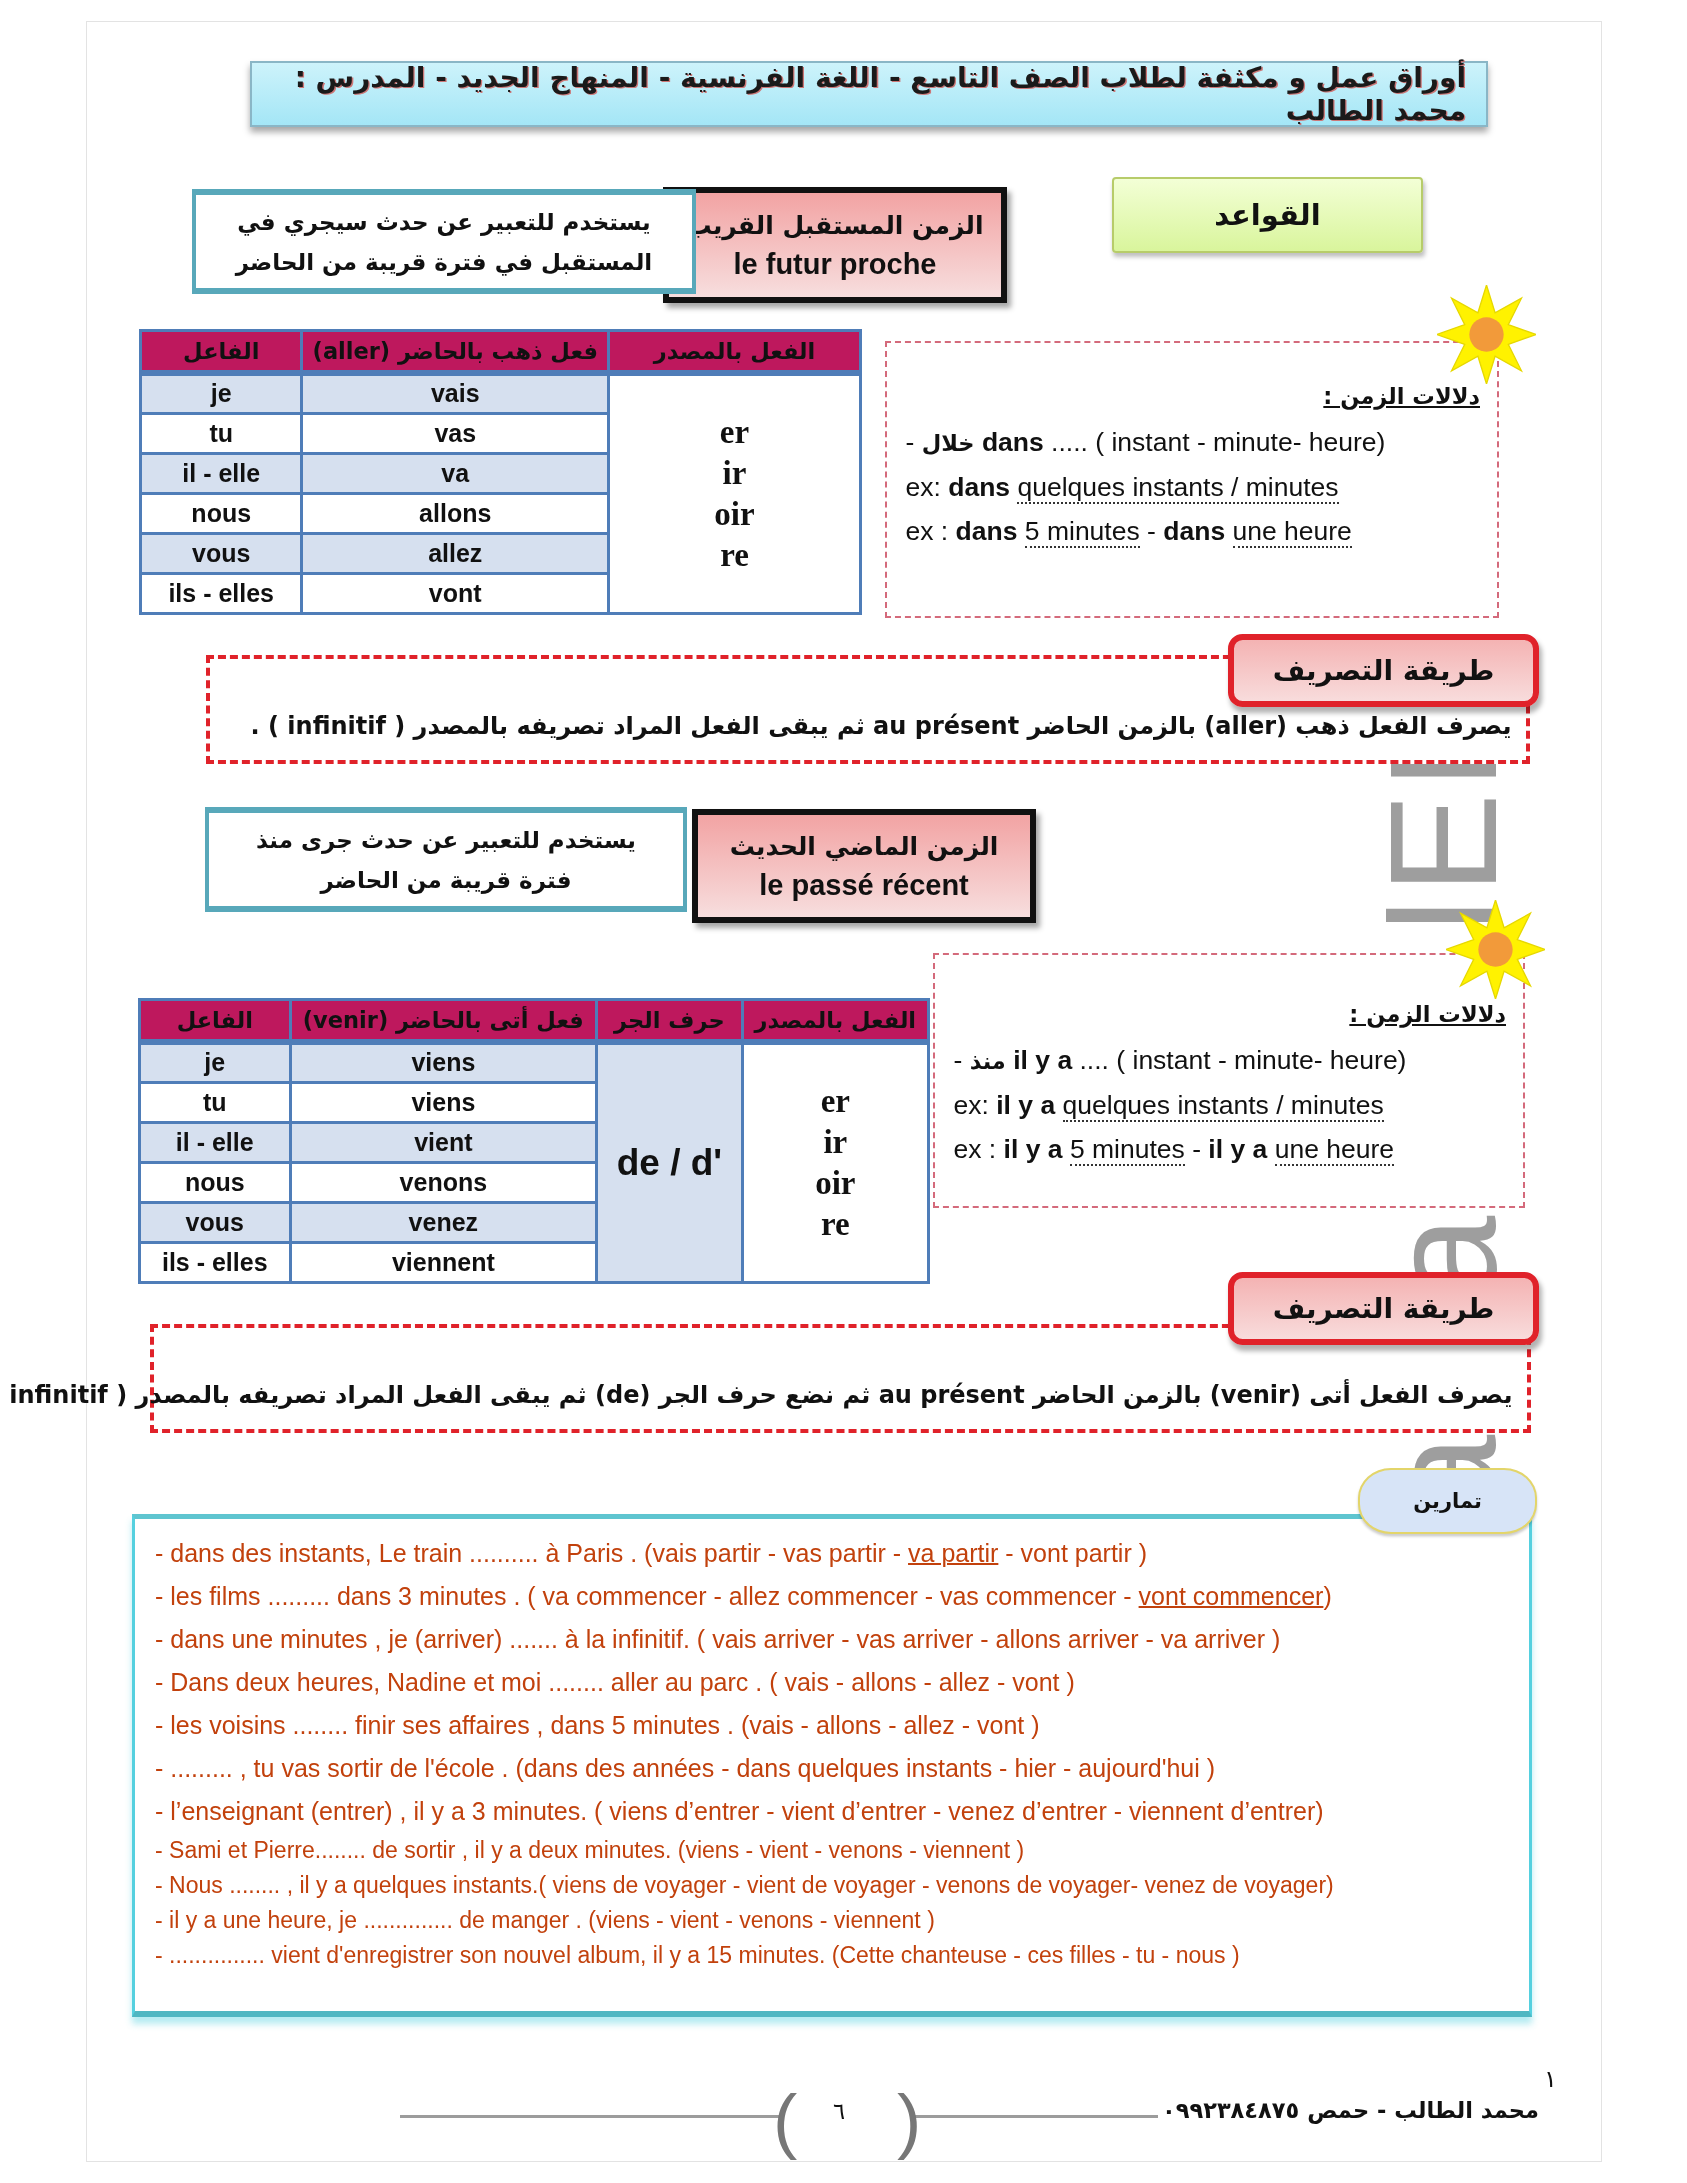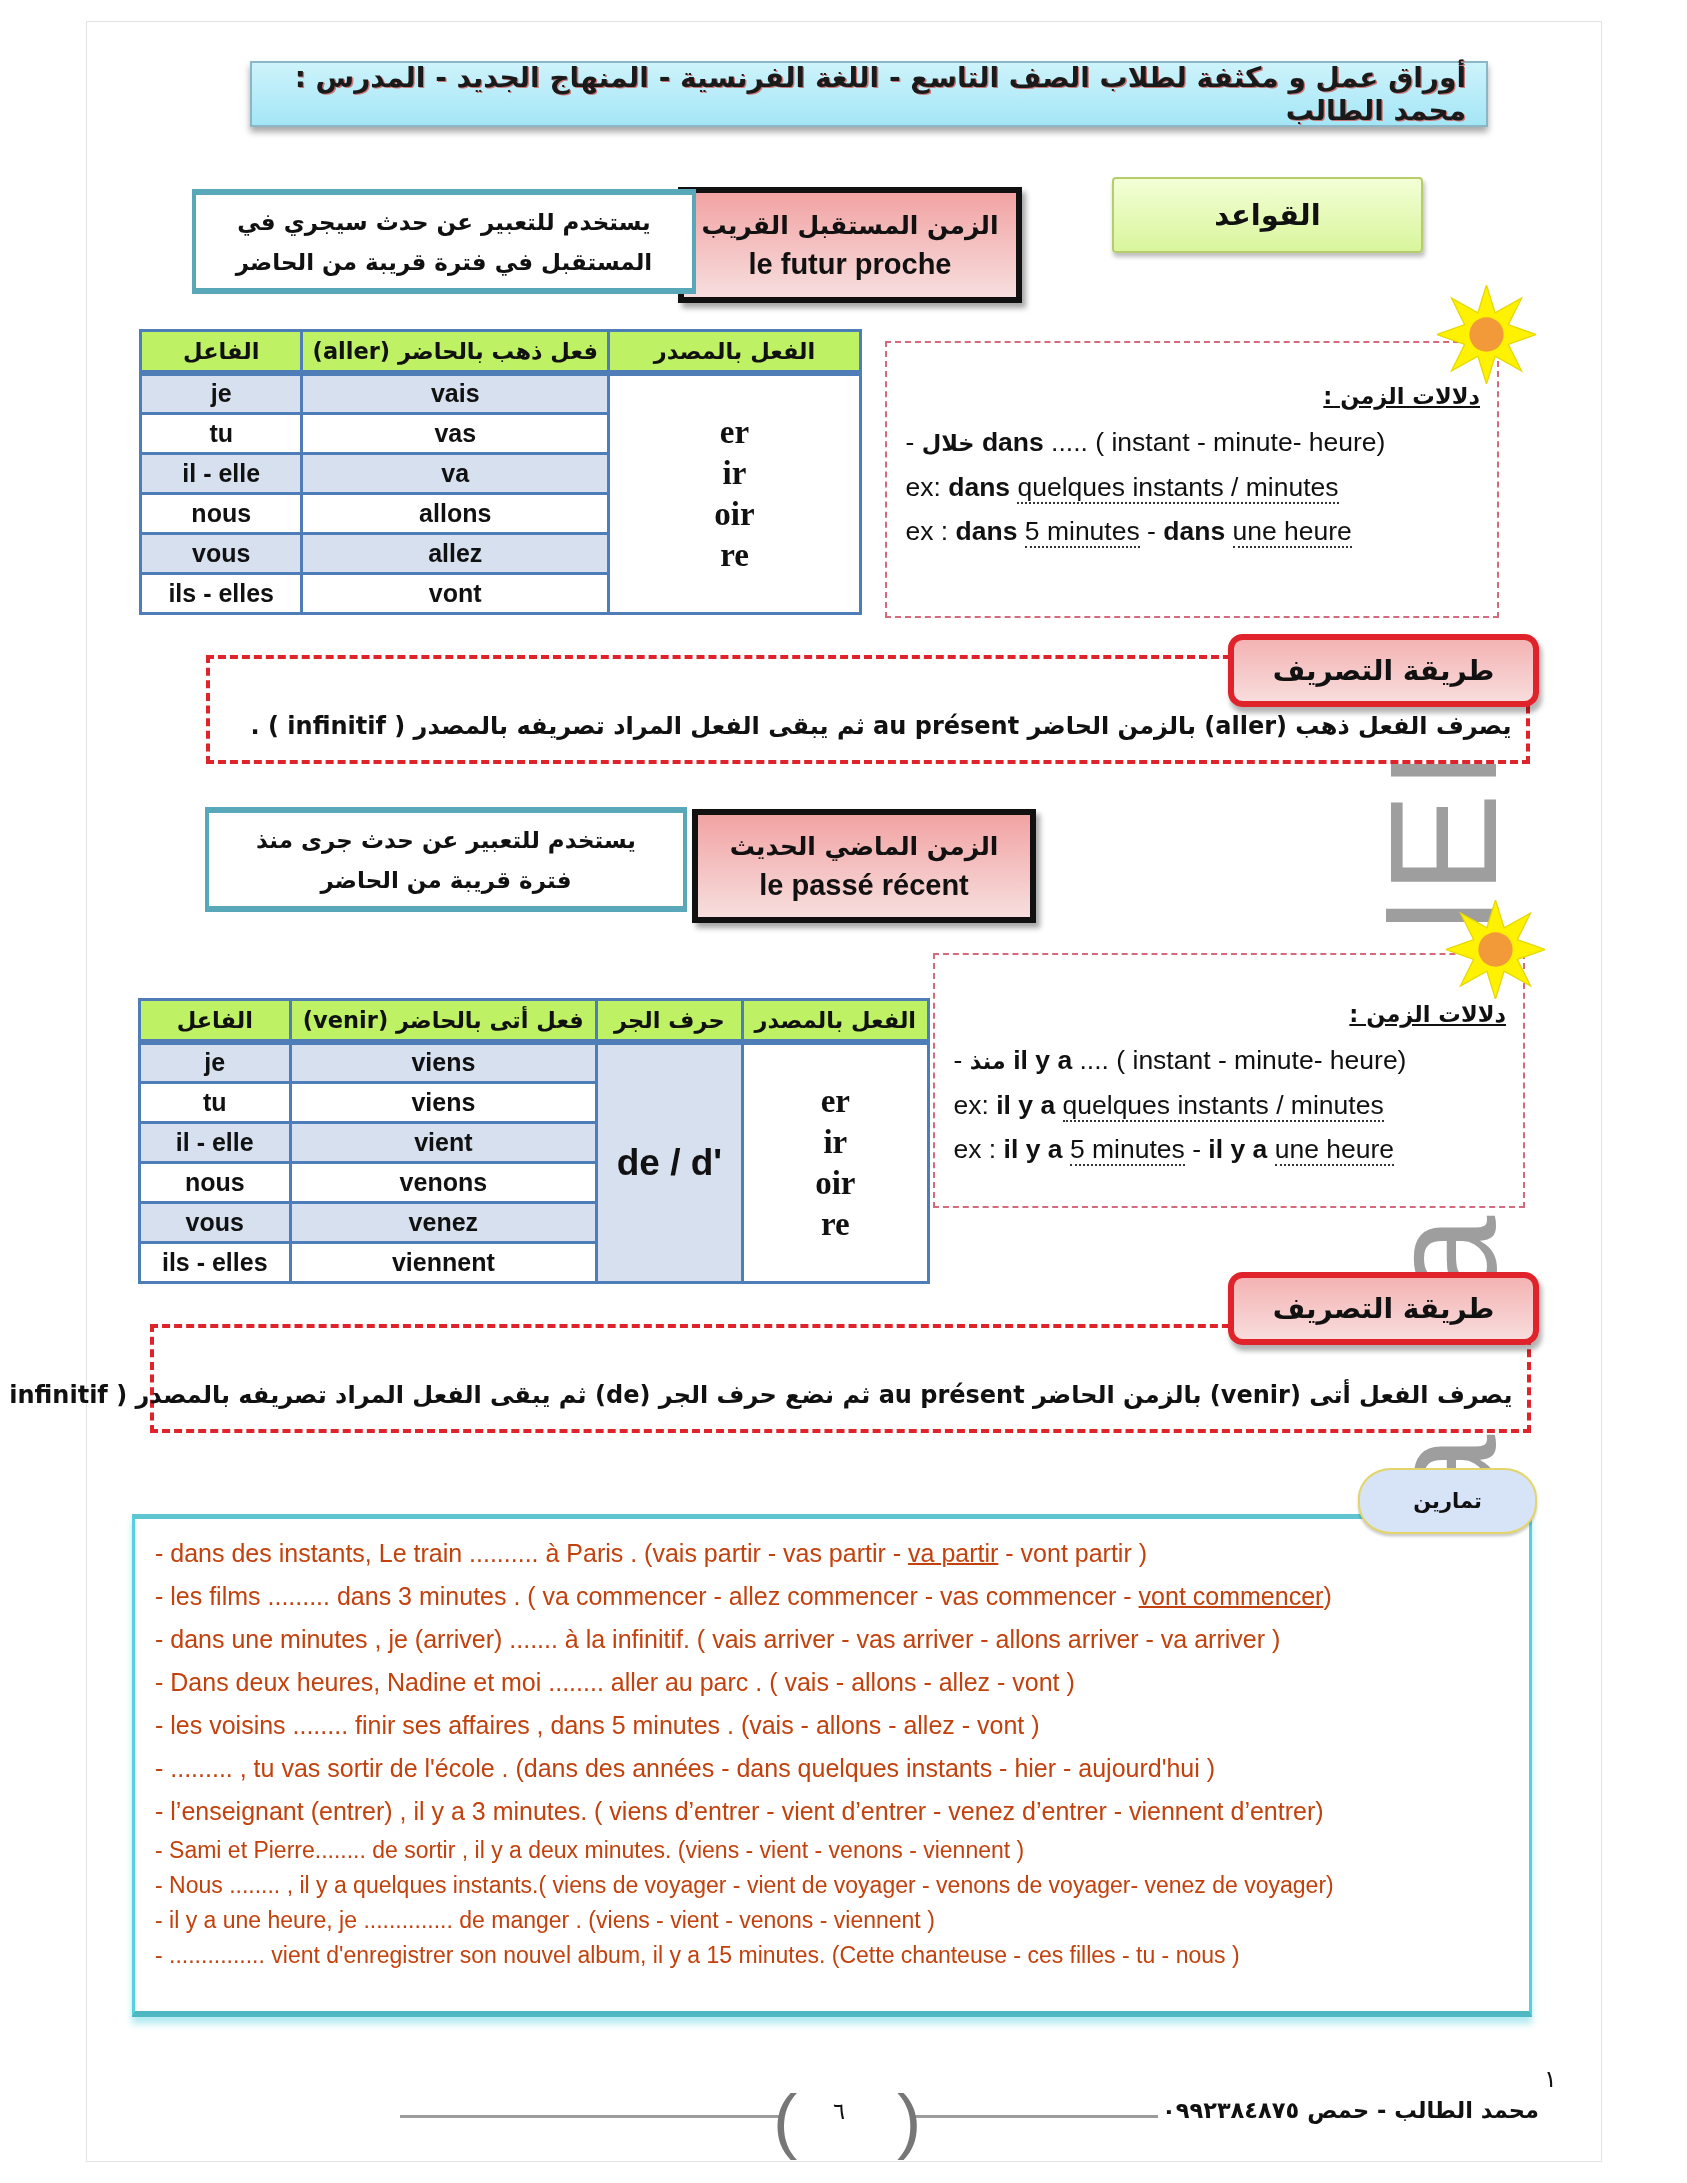--- a/index.html
+++ b/index.html
@@ -32,21 +32,21 @@
   
   .rules-scroll { left: 1112px; top: 177px; width: 311px; height: 76px;
          background: linear-gradient(#f3ffd6, #d9f59c); border: 2px solid #b7cc6a;
          border-radius: 4px; box-shadow: 1.3px 4px 4px rgba(0,0,0,0.25);
          display: flex; align-items: center; justify-content: center; font-size: 29px; font-weight: bold; direction: rtl; }
 
   
   table.conj { position: absolute; border-collapse: collapse; font-family: "Liberation Sans", sans-serif; }
   table.conj td, table.conj th { border: 3.3px solid #4f7db8; text-align: center; font-size: 25px; font-weight: bold;
          padding: 0; }
-  table.conj th { background: #bef264; font-family: "DejaVu Sans", sans-serif; font-size: 22.5px; direction: rtl; height: 38px; border-bottom-width: 6.6px; }
+  table.conj th { background: #be185d; font-family: "DejaVu Sans", sans-serif; font-size: 22.5px; direction: rtl; height: 38px; border-bottom-width: 6.6px; }
   table.conj tr.shade td.c { background: #d6e0ef; }
   table.conj td.serif { font-family: "Liberation Serif", serif; font-size: 33px; line-height: 41px; background: #fff; }
   table.conj td.prep { background: #d6e0ef; font-size: 37px; }
 
   
   .marker-box { border: 2px dashed #d46a7b; background: #fff; padding: 40px 17px 13.2px 18.5px; }
   .marker-box .hdr { direction: rtl; text-align: right; font-weight: bold; font-size: 22.5px; text-decoration: underline; margin-bottom: 10.6px; }
   .marker-box .line { font-family: "Liberation Sans", sans-serif; font-size: 26.5px; line-height: 44px; white-space: nowrap; }
   .dotu { border-bottom: 2px dotted #333; }
   .b { font-weight: bold; }
@@ -90,21 +90,21 @@
 <div class="abs watermark">MohamadTAlEB</div>
 
 <div class="abs title-banner">
   <span>أوراق عمل و مكثفة لطلاب الصف التاسع - اللغة الفرنسية - المنهاج الجديد - المدرس : محمد الطالب</span>
 </div>
 
 <div class="abs rules-scroll">
   <span>القواعد</span>
 </div>
 
-<div class="abs tense-box" style="left:678px; top:187px; width:344px; height:116px;">
+<div class="abs tense-box" style="left:663px; top:187px; width:344px; height:116px;">
   <div class="ar">الزمن المستقبل القريب</div>
   <div class="fr">le futur proche</div>
 </div>
 
 <div class="abs" style="left:617px; top:217px; width:40px; height:66px;">
   <svg width="40" height="66" viewBox="0 0 60 100">
       <polygon points="0,28 18,28 18,6 58,50 18,94 18,72 0,72" fill="#fff" stroke="#58a8ba" stroke-width="6"></polygon>
     </svg>
 </div>
 <div class="abs info-box" style="left:192px; top:189px; width:504px; height:105px;">

